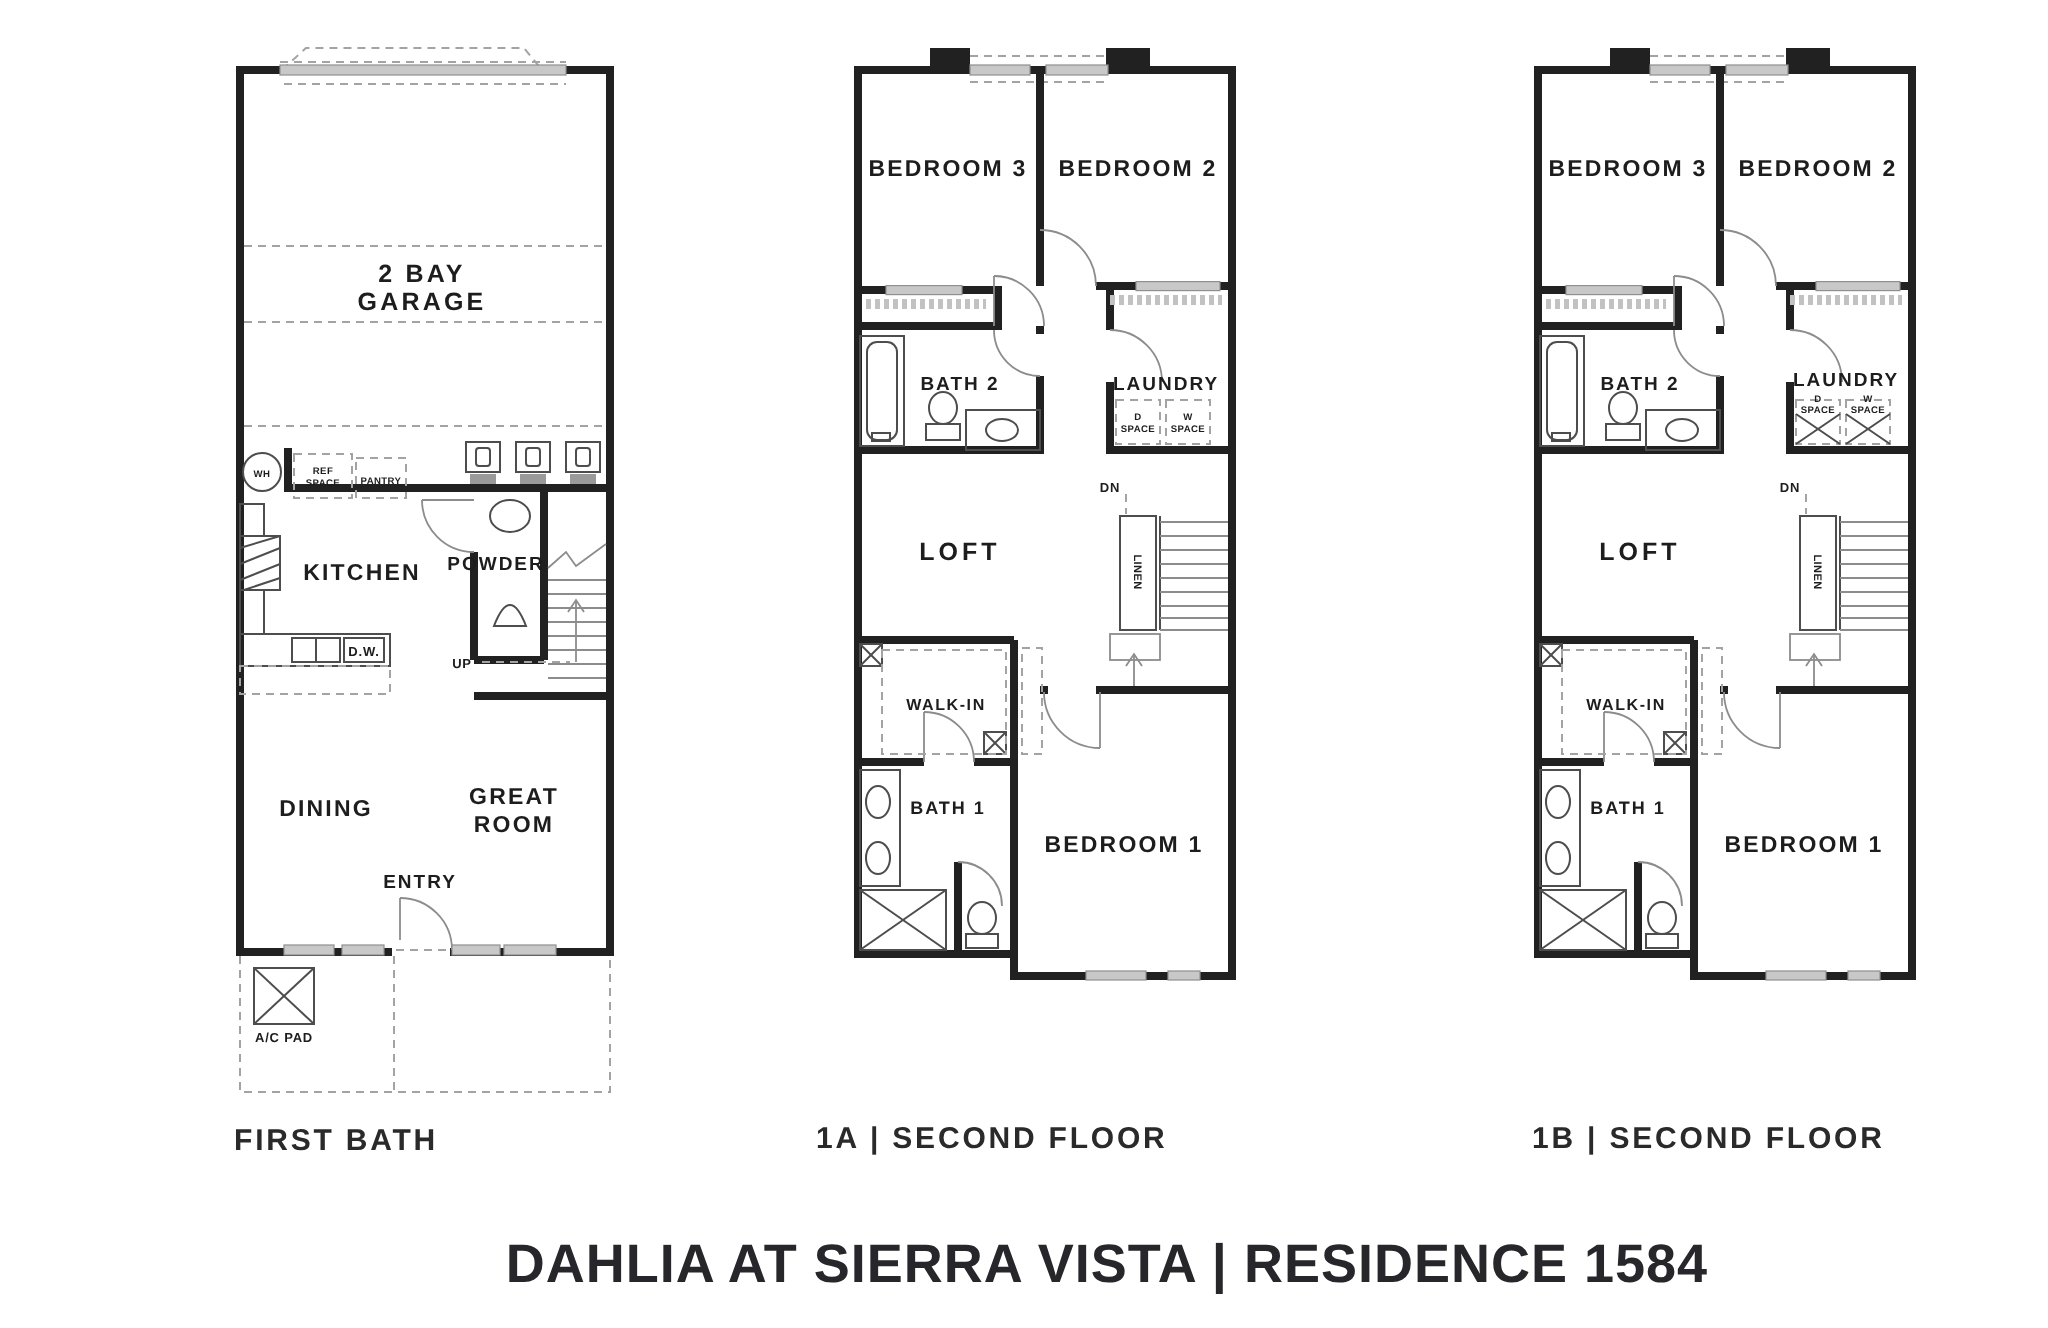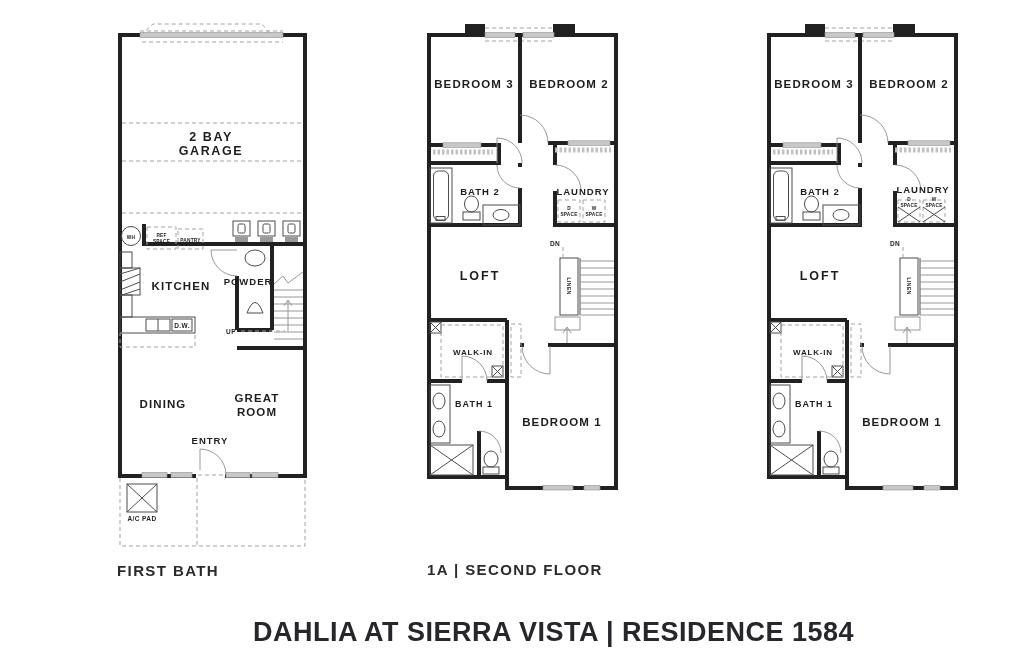--- a/index.html
+++ b/index.html
@@ -302,17 +302,18 @@
     <text class="XS" x="167" y="173.5">SPACE</text>
     <text class="LO" x="53" y="247">LOFT</text>
     <text class="S" x="128" y="213">DN</text>
     <text class="XS" transform="rotate(90 142 253)" x="142" y="255" style="font-size:5.5px">LINEN</text>
     <text class="S" style="font-size:8px;letter-spacing:.8px" x="46" y="322">WALK-IN</text>
     <text class="M" style="font-size:9px" x="47" y="374">BATH 1</text>
     <text class="L" x="135" y="393">BEDROOM 1</text>
   </svg>
 
   <div class="caption" style="left:117px;top:562px">FIRST BATH</div>
-  <div class="caption" style="left:427px;top:561px">1A | SECOND FLOOR</div>
+  <div class="caption" style="left:408px;top:561px">1A | SECOND FLOOR</div>
+  <div class="caption" style="left:766px;top:561px">1B | SECOND FLOOR</div>
 
   <div class="title">DAHLIA AT SIERRA VISTA | RESIDENCE 1584</div>
 
 </div>
 
 </body></html>

